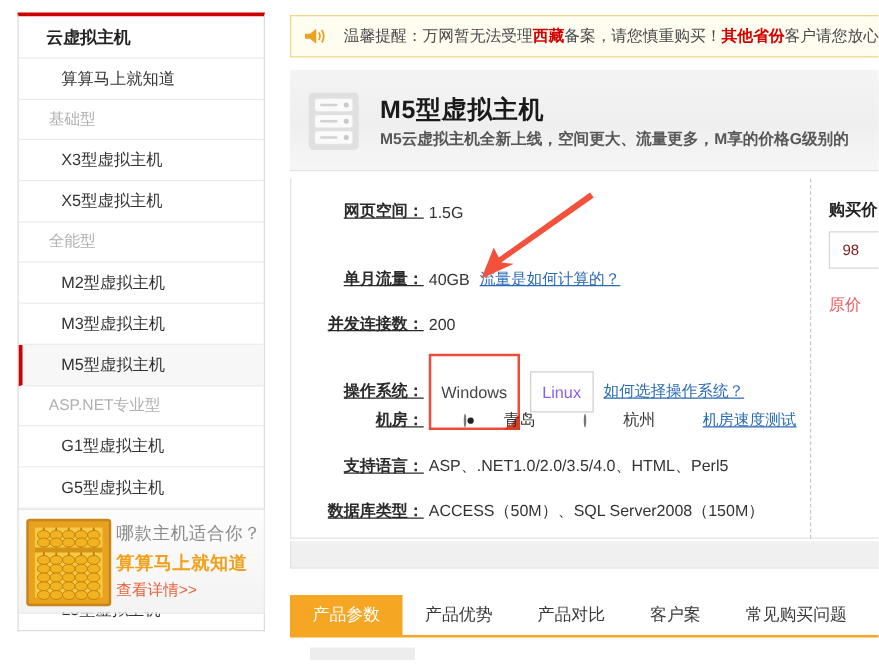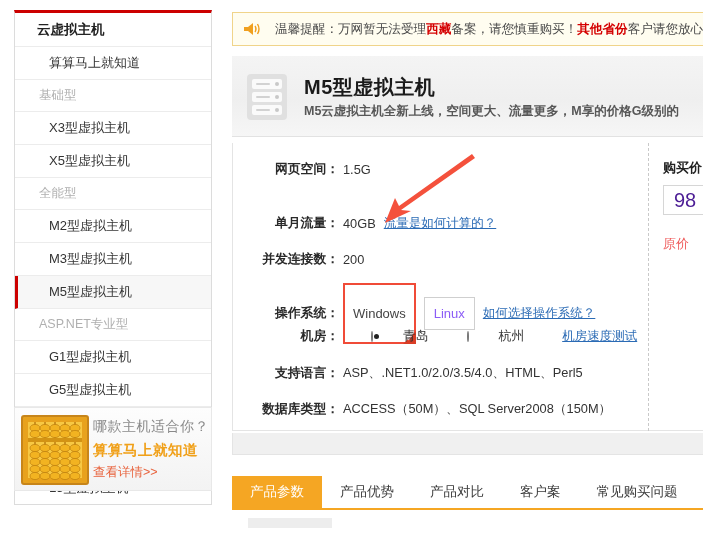--- a/index.html
+++ b/index.html
@@ -107,21 +107,21 @@
     overflow: hidden;
   }
   .spec-row {
     position: absolute; left: 0; width: 400px;
     display: flex; align-items: center;
     white-space: nowrap;
   }
   .spec-label {
     width: 110px; text-align: right;
     font-weight: bold; font-size: 12.8px; color: #2a2a2a;
-    padding-right: 4px; flex: 0 0 auto;
+    padding-right: 4px; flex: 0 0 auto; text-decoration: underline;
   }
   .spec-value { font-size: 12.8px; color: #333; }
   .lnk { color:#2b6bb5; text-decoration: underline; font-size:12.5px; cursor:pointer; }
 
   .osbtn {
     display:inline-block; padding: 8px 9px;
     border: 1px solid #cfcfcf; background:#fff;
     font-size: 13px; color:#8b5cf6; cursor:pointer;
     position: relative; margin-right: 8px;
   }
@@ -159,21 +159,21 @@
   #pricelabel {
     position:absolute; left:14px; top:16px;
     font-size:13px; font-weight:bold; color:#222; white-space:nowrap;
   }
   #pricebox {
     position:absolute; left:14px; top:42px;
     width: 70px; height: 30px;
     border:1px solid #d6d6d6; background:#fff;
     display:flex; align-items:center; padding-left:10px;
   }
-  #priceval { color:#4c1d95; font-size:20px; white-space:nowrap; }
+  #priceval { color:#7f1d1d; font-size:12px; white-space:nowrap; }
   #origlabel {
     position:absolute; left:14px; top:92px;
     font-size:13px; color:#ef5b5b; white-space:nowrap;
   }
 
   
   #footband {
     position:absolute; left:232px; top:433px;
     width: 480px; height: 22px;
     background: #f0f0f0; border:1px solid #e4e4e4; border-top:none;

